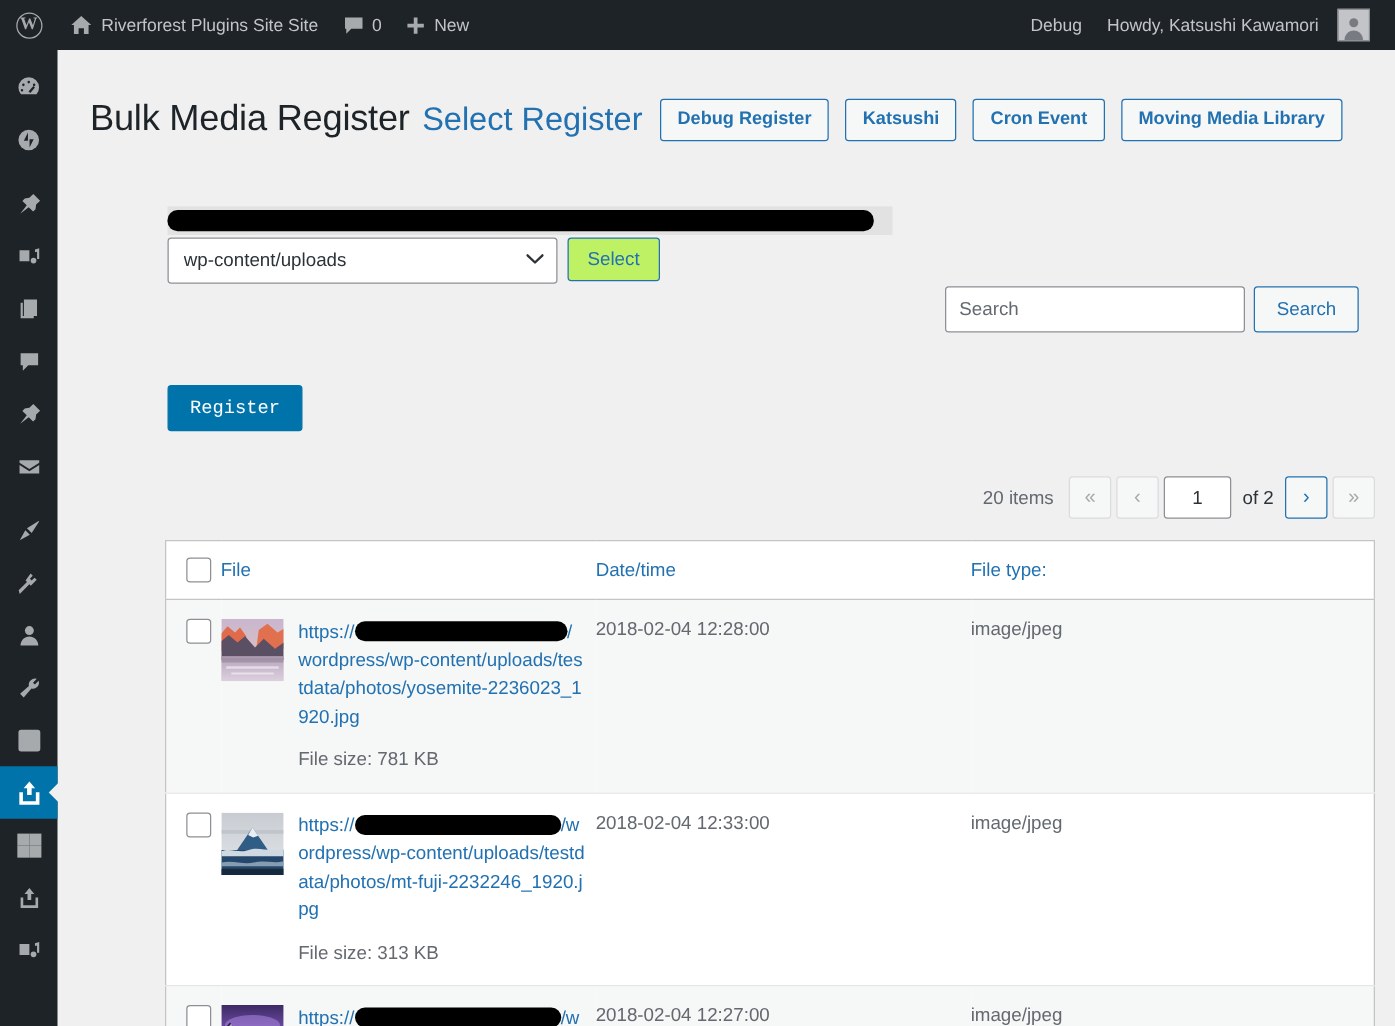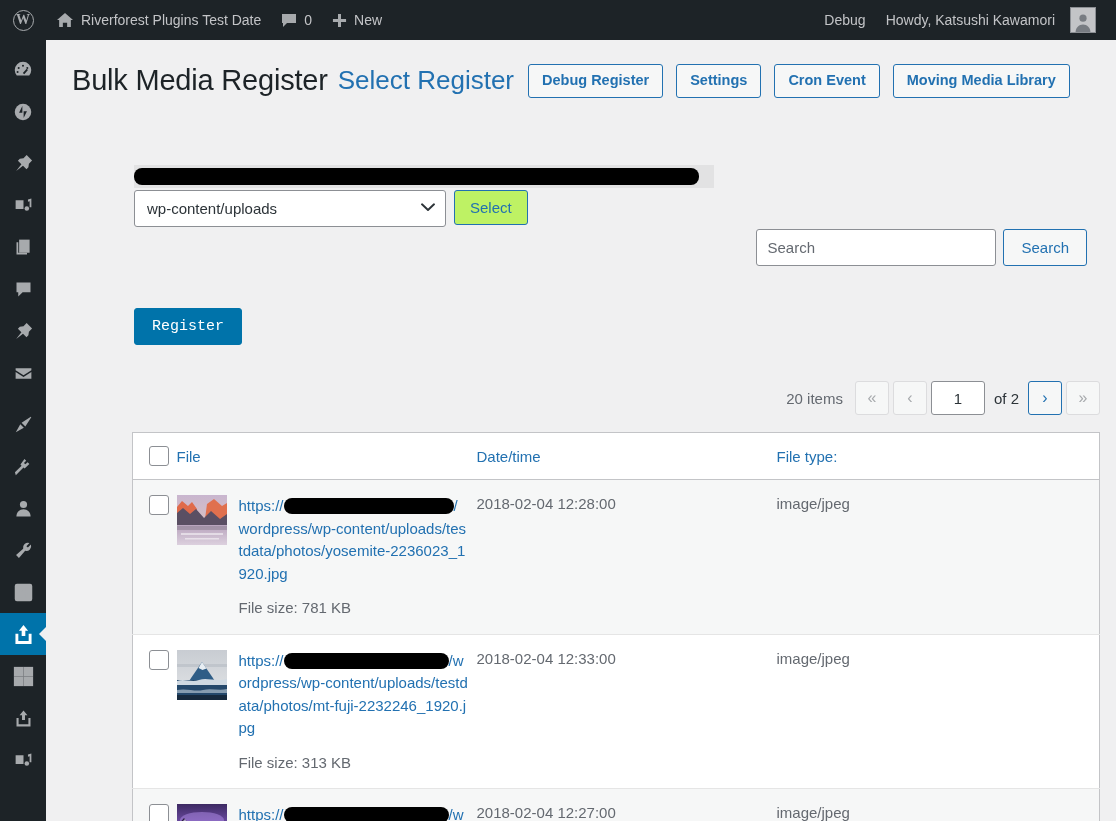--- a/index.html
+++ b/index.html
@@ -71,21 +71,21 @@
     border-color: transparent #f0f0f1 transparent transparent;
   }
 
   
   #content {
     position: absolute; top: 40px; left: 46px;
     width: 1070px; height: 781px;
     background: #f0f0f1;
     overflow: hidden;
   }
-  .wrap { padding: 10px 20px 0 26px; }
+  .wrap { padding: 25px 20px 0 26px; }
 
   .page-head {
     display: flex; align-items: center;
     gap: 0; padding-top: 12px; padding-bottom: 0;
     white-space: nowrap;
   }
   h1.title {
     font-size: 29px; font-weight: 400; color: #1d2327;
     line-height: 1.3; letter-spacing: -0.2px;
   }
@@ -242,21 +242,21 @@
 
 <div id="adminbar">
   <div class="ab-left">
     <div class="ab-item ab-wp-logo">
       <span class="wp-circle">W</span>
     </div>
     <div class="ab-item">
       <svg class="house-icon" viewBox="0 0 20 18">
         <path fill="#a7aaad" d="M10 1 1 9h2.4v8h4.2v-5h4.8v5h4.2V9H19z"></path>
       </svg>
-      <span>Riverforest Plugins Test Date</span>
+      <span>Riverforest Plugins Site Site</span>
     </div>
     <div class="ab-item">
       <svg class="bubble-icon" viewBox="0 0 16 15">
         <path fill="#a7aaad" d="M1 1h14v9H6l-4 4v-4H1z"></path>
       </svg>
       <span>0</span>
     </div>
     <div class="ab-item">
       <svg class="plus-icon" viewBox="0 0 16 16">
         <path fill="#a7aaad" d="M6.4 1h3.2v5.4H15v3.2H9.6V15H6.4V9.6H1V6.4h5.4z"></path>
@@ -405,21 +405,21 @@
 </div>
 
 <div id="content">
 
   <div class="wrap">
     <div class="page-head">
       <h1 class="title">Bulk Media Register</h1>
       <span class="title-sub">Select Register</span>
       <div class="head-btns">
         <button class="btn-secondary">Debug Register</button>
-        <button class="btn-secondary">Settings</button>
+        <button class="btn-secondary">Katsushi</button>
         <button class="btn-secondary">Cron Event</button>
         <button class="btn-secondary">Moving Media Library</button>
       </div>
     </div>
   </div>
 
   <div class="band-bg"></div>
   <div class="redaction"></div>
 
   <div class="select-row">

